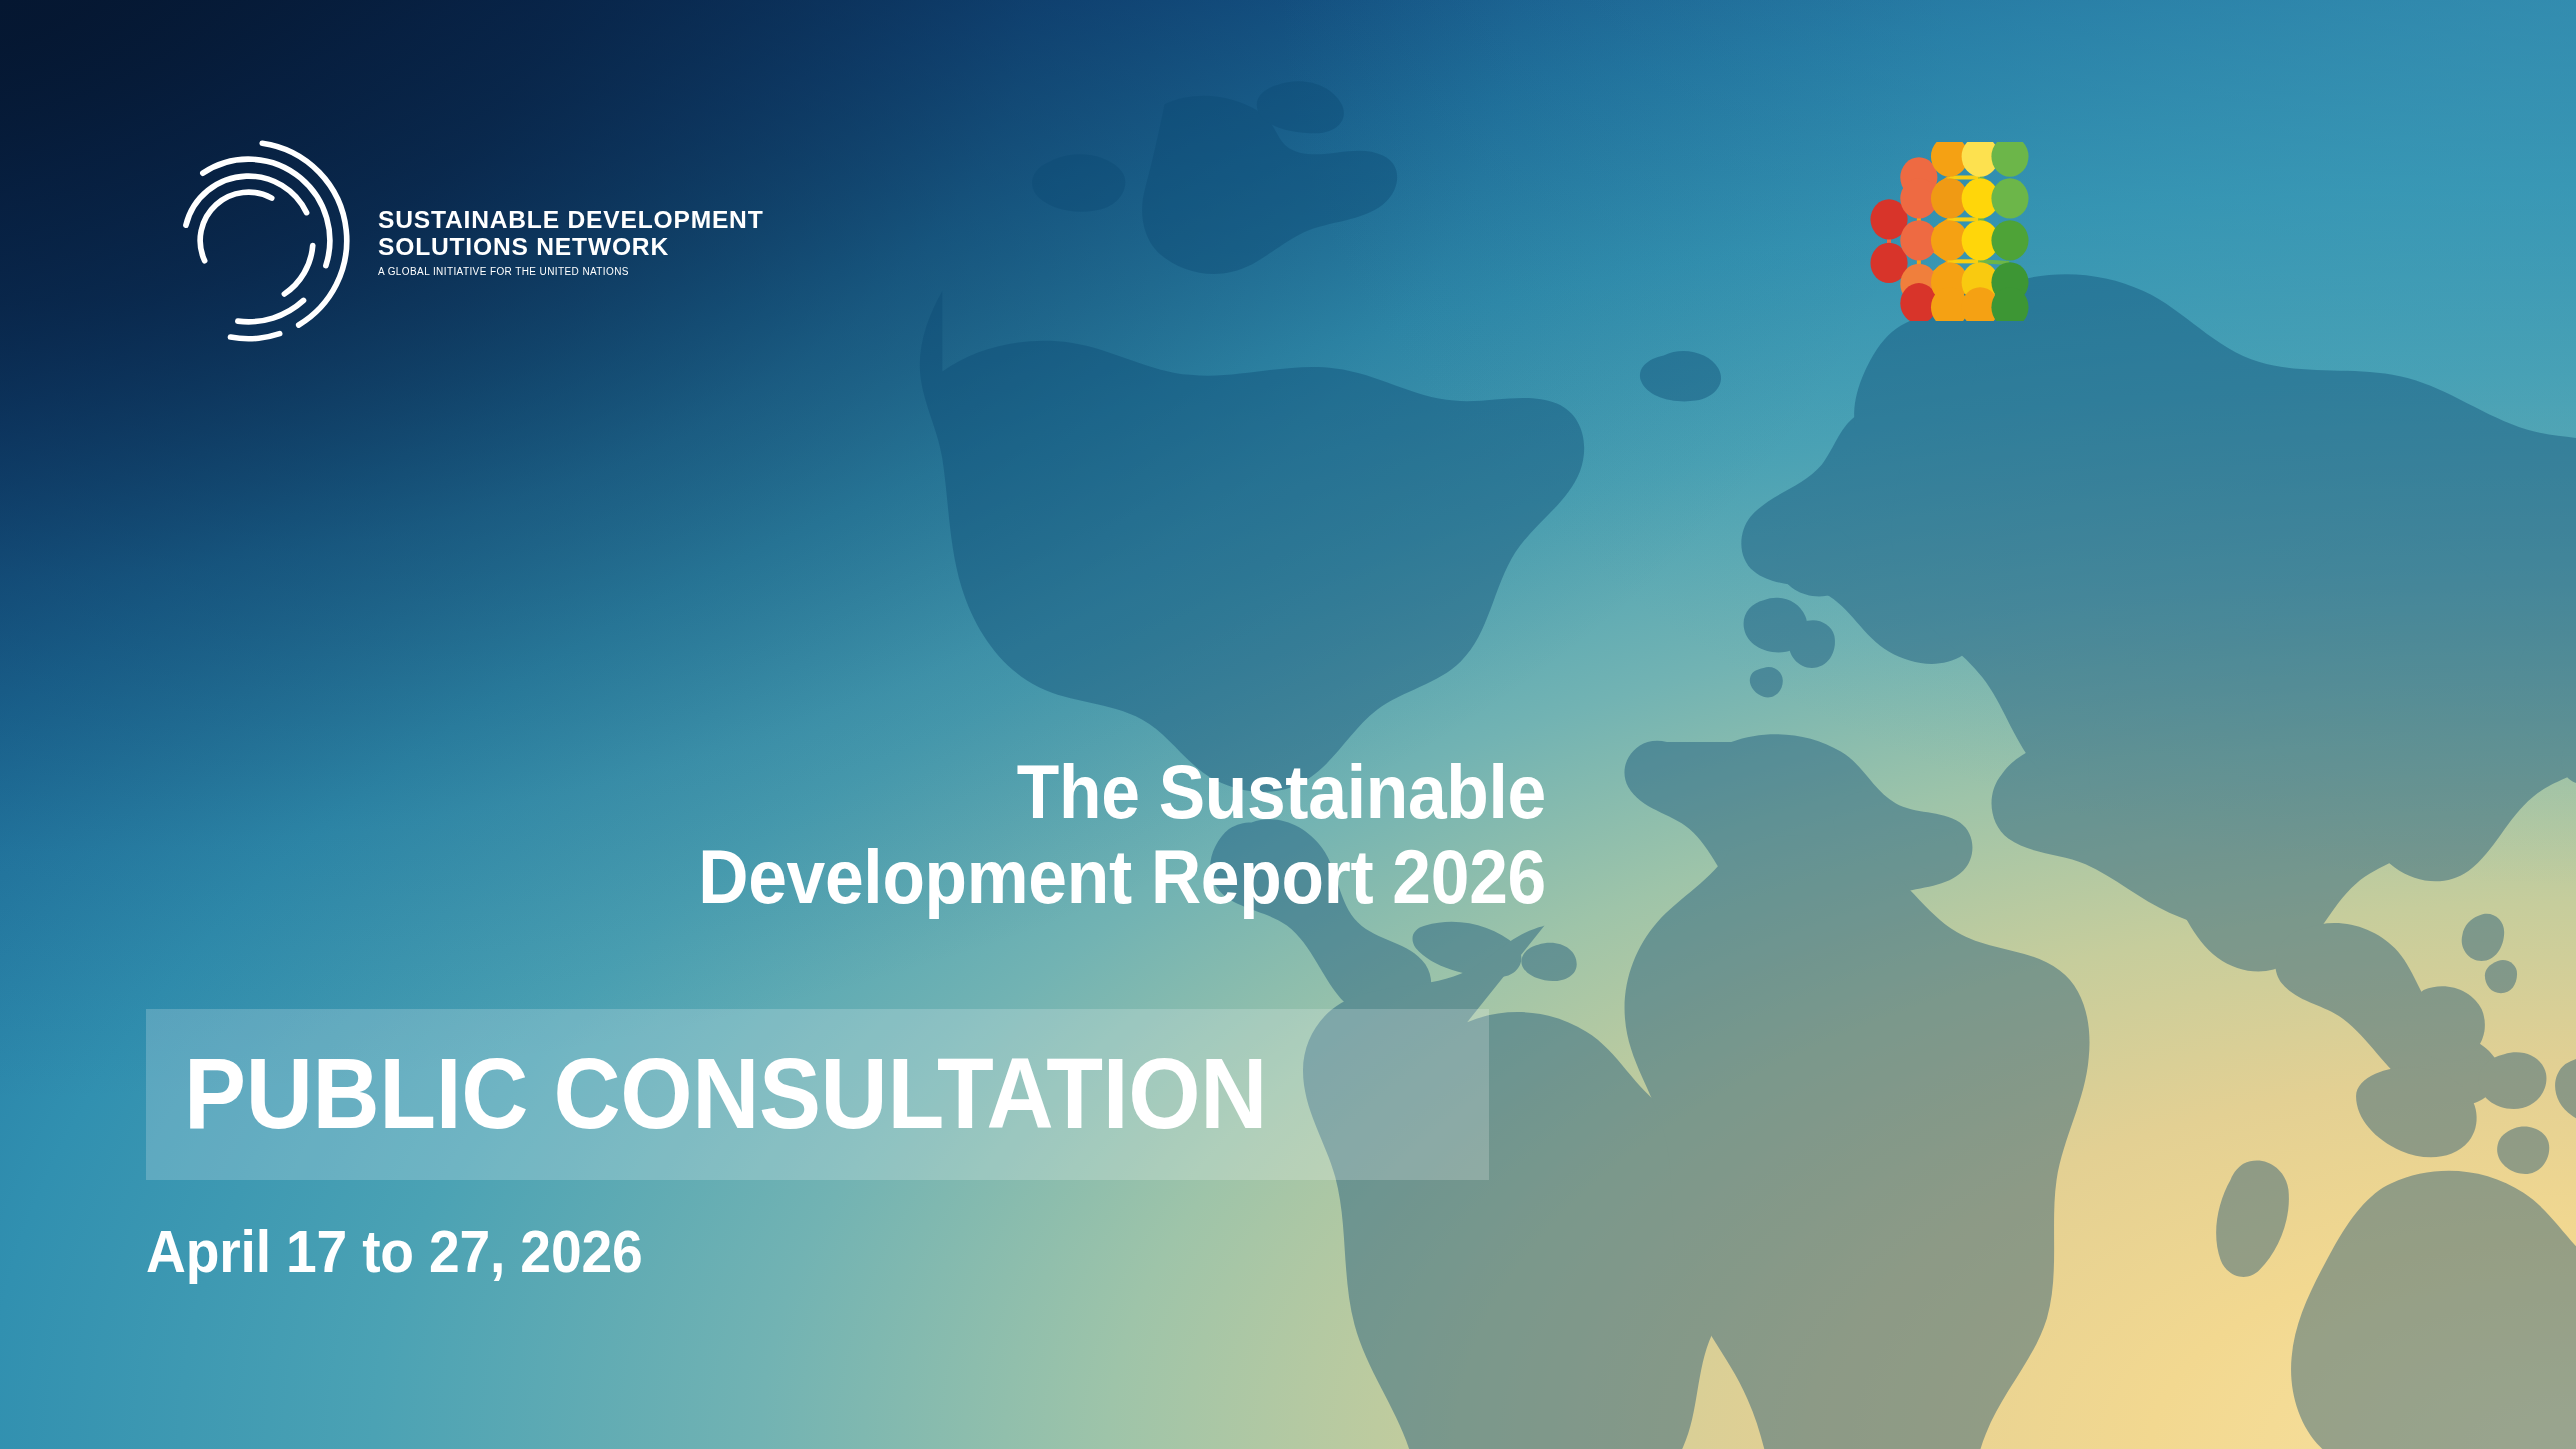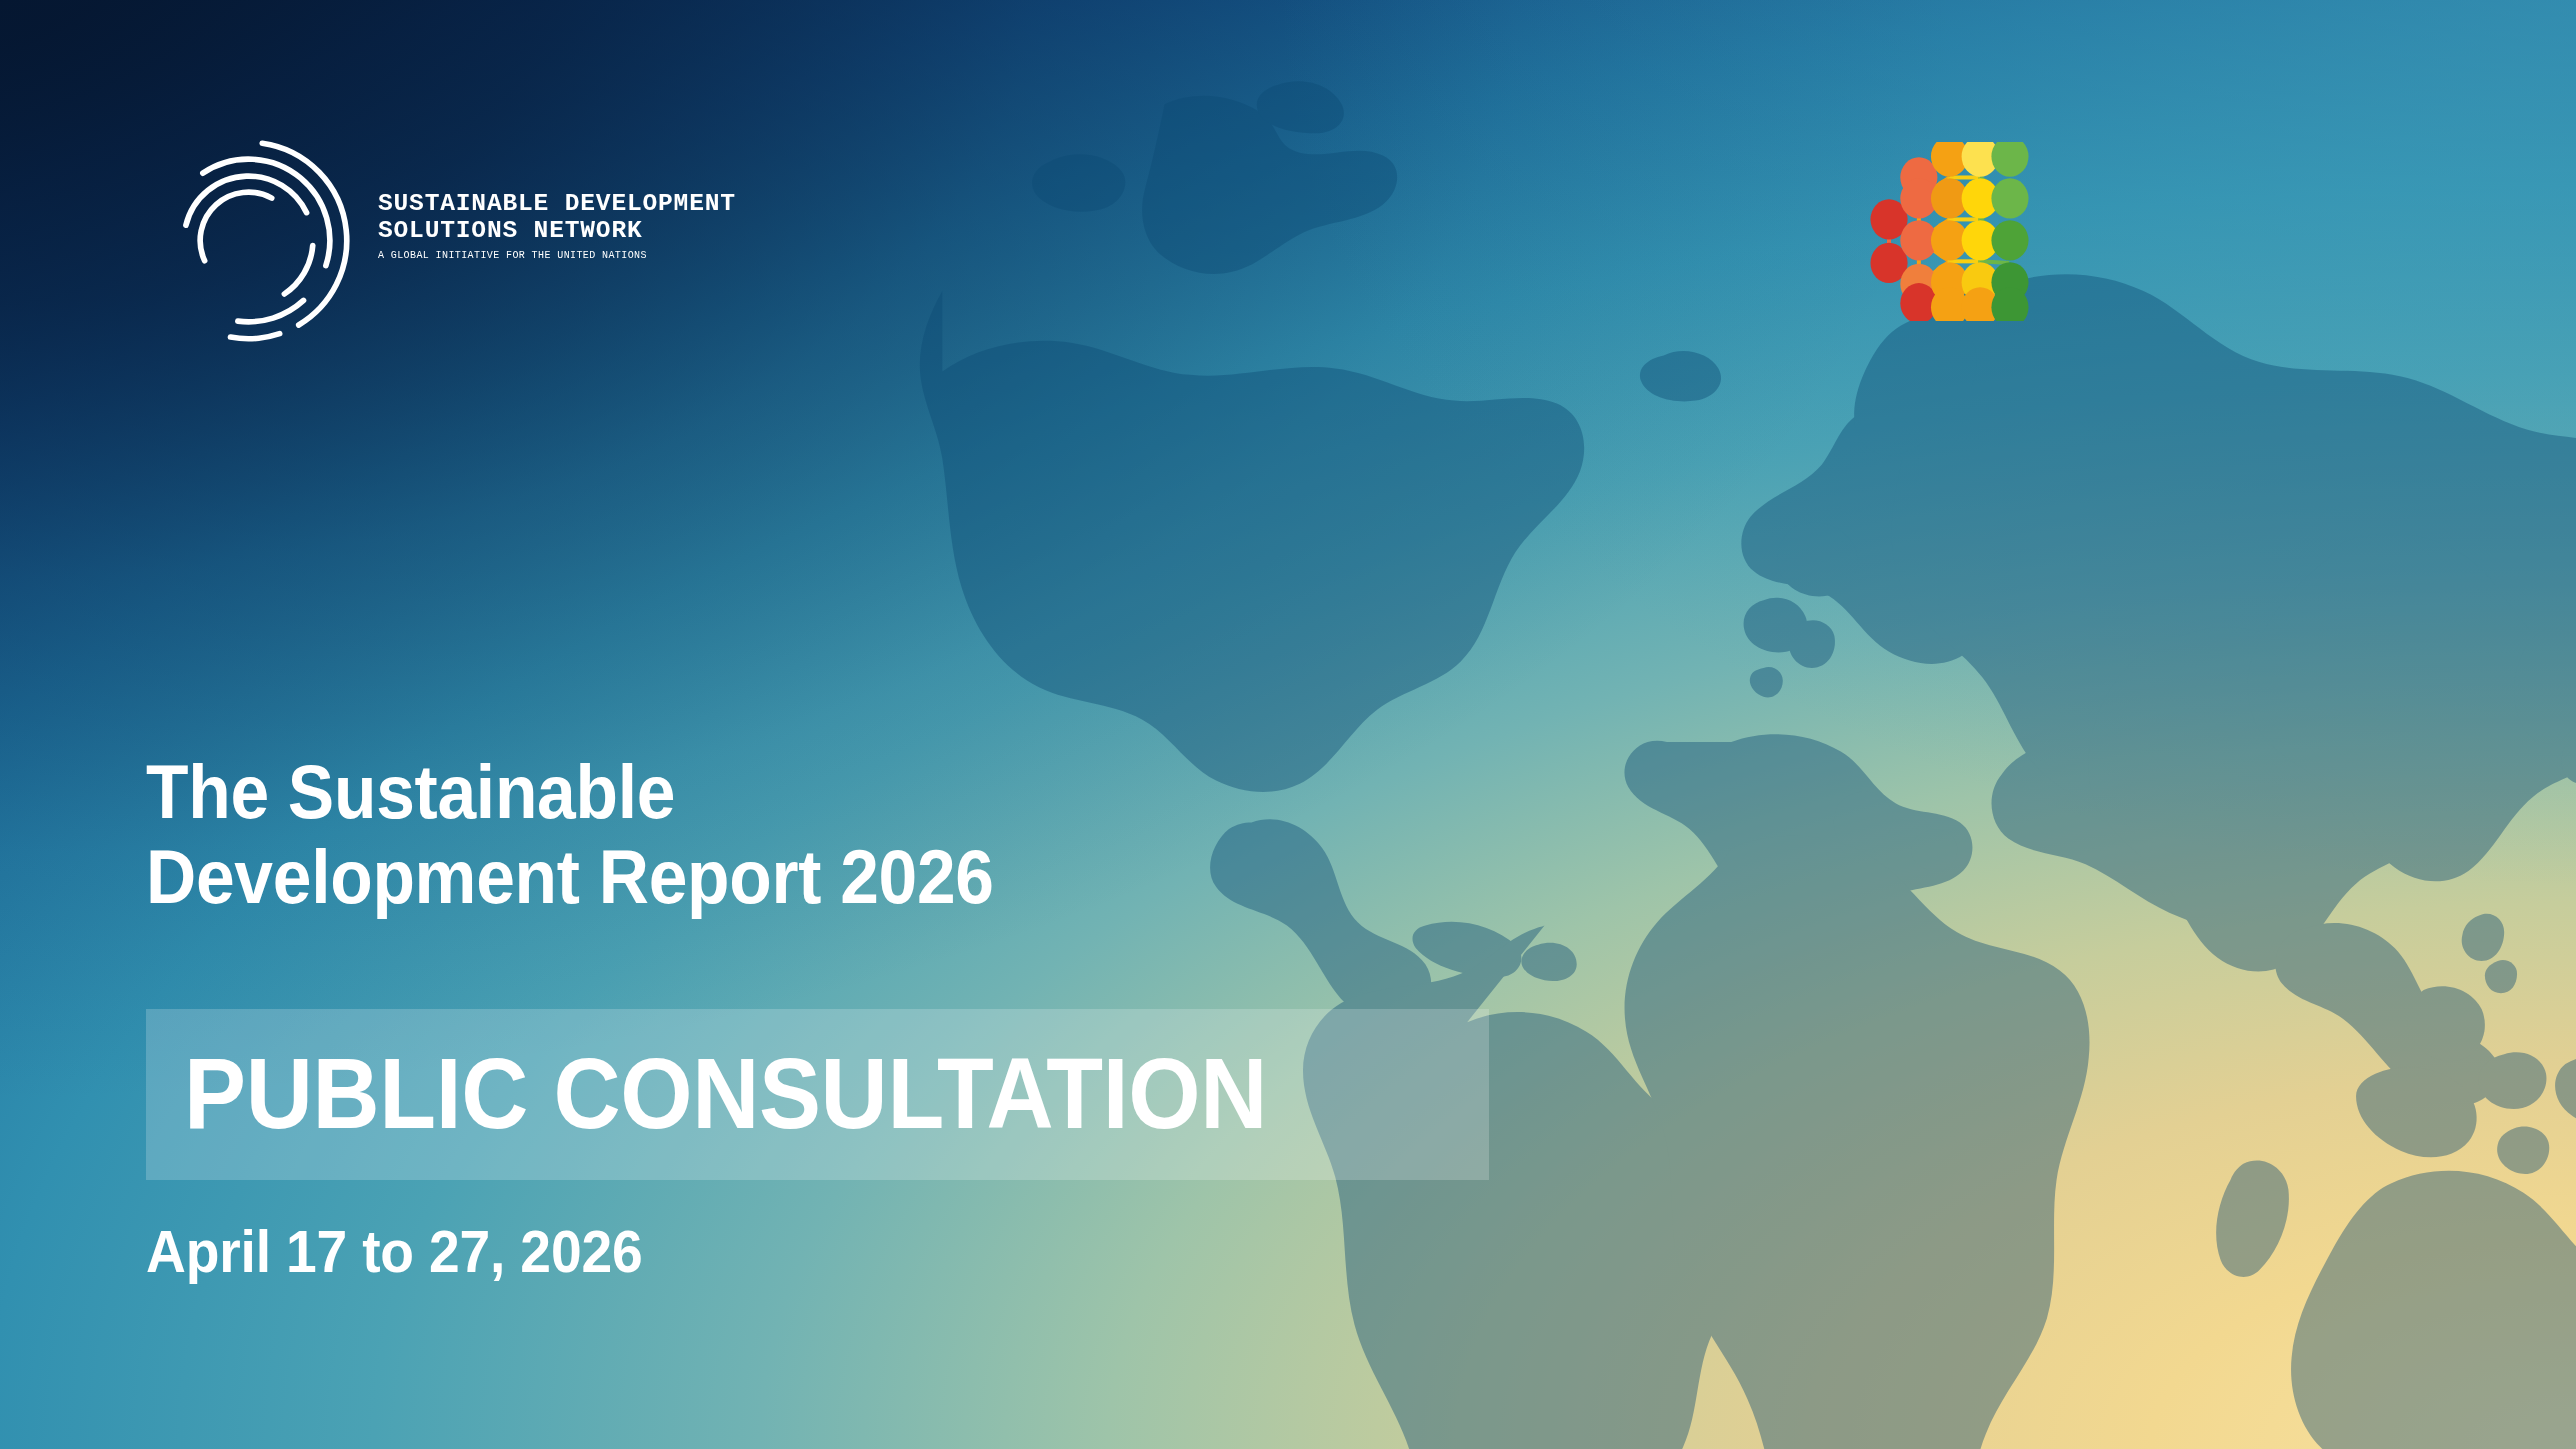--- a/index.html
+++ b/index.html
@@ -76,23 +76,22 @@
   .sdsn-mark {
     position: absolute;
     left: 0; top: 0;
     width: 211px; height: 211px;
   }
   .sdsn-mark svg { display:block; width:100%; height:100%; }
   .sdsn-mark circle { fill: none; stroke: #ffffff; stroke-linecap: round; }
   .sdsn-text {
     position: absolute;
     left: 235px;
-    top: 56px;
+    top: 72px;
     width: 338px;
-    font-family: Liberation Mono, monospace;
   }
   .sdsn-l1, .sdsn-l2 {
     color: #fff;
     font-size: 24.6px;
     font-weight: 700;
     letter-spacing: 0.8px;
     line-height: 26.6px;
     white-space: nowrap;
   }
   .sdsn-l3 {
@@ -143,20 +142,21 @@
     transform-origin: left center;
     white-space: nowrap;
   }
 
   
   .headline {
     position: absolute;
     left: 146px;
     top: 749px;
     width: 1530px;
+    text-align: right;
   }
   .h-line {
     color: #ffffff;
     font-size: 76px;
     font-weight: 700;
     line-height: 85px;
     letter-spacing: -0.3px;
     transform: scaleX(0.915);
     transform-origin: left center;
     white-space: nowrap;

